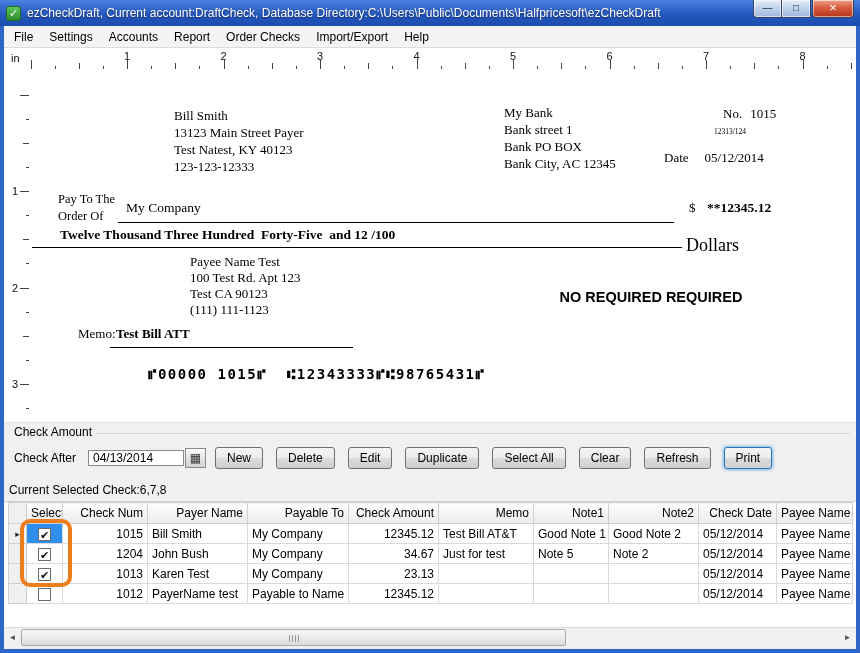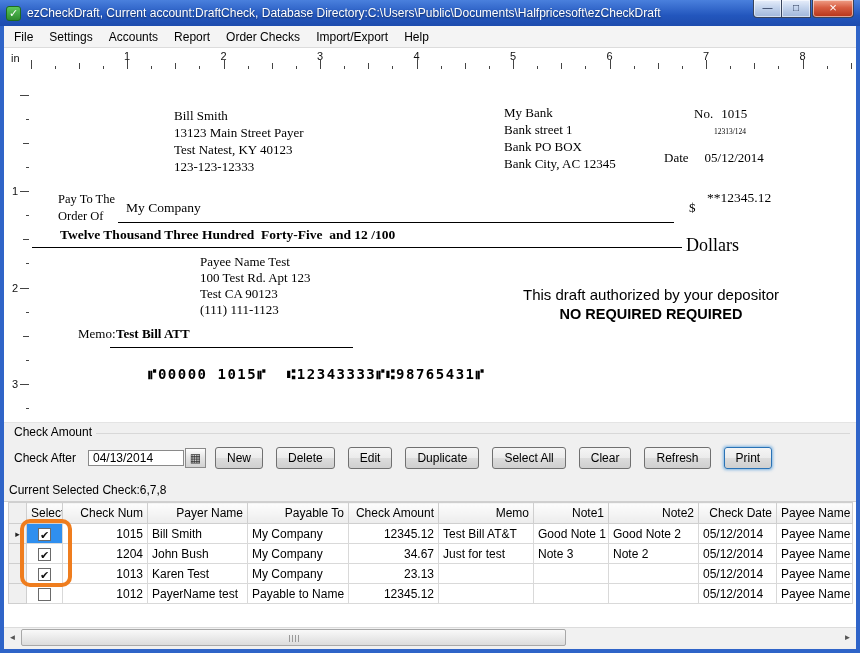--- a/index.html
+++ b/index.html
@@ -42,32 +42,32 @@
   .vtick{position:absolute;right:1px;height:1px;background:#444;}
   .v4{width:9px}.v2{width:6px}.v1{width:3px}
   .vnum{position:absolute;left:8px;font-size:11px;color:#111;}
 
   
   .check-panel{position:absolute;left:26px;top:0;width:826px;height:352px;
     font-family:"Liberation Serif",serif;color:#000;}
   .cp{position:absolute;}
   .payer-block{left:144px;top:37px;font-size:13px;line-height:17px;}
   .bank-block{left:474px;top:34px;font-size:13px;line-height:17px;}
-  .check-no{left:664px;top:36px;font-size:13px;display:flex;gap:8px;}
+  .check-no{left:693px;top:36px;font-size:13px;display:flex;gap:8px;}
   .fraction{left:684px;top:57px;font-size:7.5px;}
   .date-row{left:634px;top:80px;font-size:13px;display:flex;gap:16px;}
   .payto{left:28px;top:121px;font-size:12.5px;line-height:17px;}
   .payable-to{left:96px;top:130px;font-size:13.5px;}
   .pay-line{left:88px;top:152px;width:556px;border-bottom:1px solid #000;height:1px;}
   .amt-sym{left:659px;top:130px;font-size:13px;}
-  .amt{left:677px;top:120px;font-size:13.5px;font-weight:normal;}
+  .amt{left:677px;top:130px;font-size:13.5px;font-weight:bold;}
   .words{left:30px;top:157px;font-size:13.5px;font-weight:600;white-space:pre;}
   .words-line{left:2px;top:177px;width:650px;border-bottom:1px solid #000;height:1px;}
   .dollars{left:656px;top:165px;font-size:18px;}
-  .payee-block{left:170px;top:184px;font-size:13px;line-height:16px;}
+  .payee-block{left:160px;top:184px;font-size:13px;line-height:16px;}
   .auth{left:458px;top:216px;width:326px;text-align:center;font-family:"Liberation Sans",sans-serif;background:#fff;}
   .auth-1{font-size:15px;}
   .auth-2{font-size:14.5px;font-weight:bold;margin-top:3px;}
   .memo-label{left:48px;top:256px;font-size:13px;}
   .memo-value{left:86px;top:256px;font-size:13px;font-weight:600;}
   .memo-line{left:80px;top:277px;width:243px;border-bottom:1px solid #000;height:1px;}
   .micr{left:118px;top:296px;font-family:"DejaVu Sans Mono",monospace;font-size:14px;
     font-weight:bold;letter-spacing:1.5px;white-space:pre;}
 
   
@@ -241,21 +241,20 @@
         <div class="cp words">Twelve Thousand Three Hundred  Forty-Five  and 12 /100</div>
         <div class="cp words-line"></div>
         <div class="cp dollars">Dollars</div>
         <div class="cp payee-block">
           <div>Payee Name Test</div>
           <div>100 Test Rd. Apt 123</div>
           <div>Test CA 90123</div>
           <div>(111) 111-1123</div>
         </div>
         <div class="cp auth">
-          <div class="auth-1">This draft authorized by your depositor</div>
           <div class="auth-2">NO REQUIRED REQUIRED</div>
         </div>
         <div class="cp memo-label">Memo:</div>
         <div class="cp memo-value">Test Bill ATT</div>
         <div class="cp memo-line"></div>
         <div class="cp micr">⑈00000 1015⑈  ⑆12343333⑈⑆98765431⑈</div>
       </div>
     </div>
 
     <div class="actions">
@@ -327,21 +326,21 @@
               <td>Payee Name</td>
             </tr>
             <tr>
               <td class="ind"></td>
               <td class="selcell"><span class="checkbox">✔</span></td>
               <td class="num">1204</td>
               <td>John Bush</td>
               <td>My Company</td>
               <td class="num">34.67</td>
               <td>Just for test</td>
-              <td>Note 3</td>
+              <td>Note 5</td>
               <td>Note 2</td>
               <td>05/12/2014</td>
               <td>Payee Name</td>
             </tr>
             <tr>
               <td class="ind"></td>
               <td class="selcell"><span class="checkbox">✔</span></td>
               <td class="num">1013</td>
               <td>Karen Test</td>
               <td>My Company</td>

